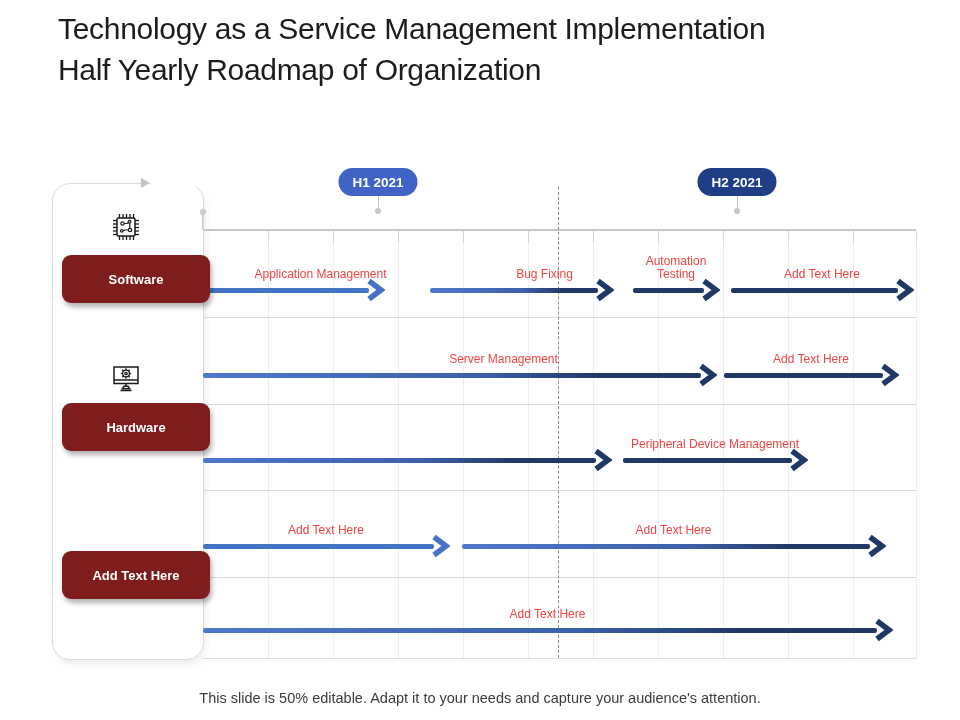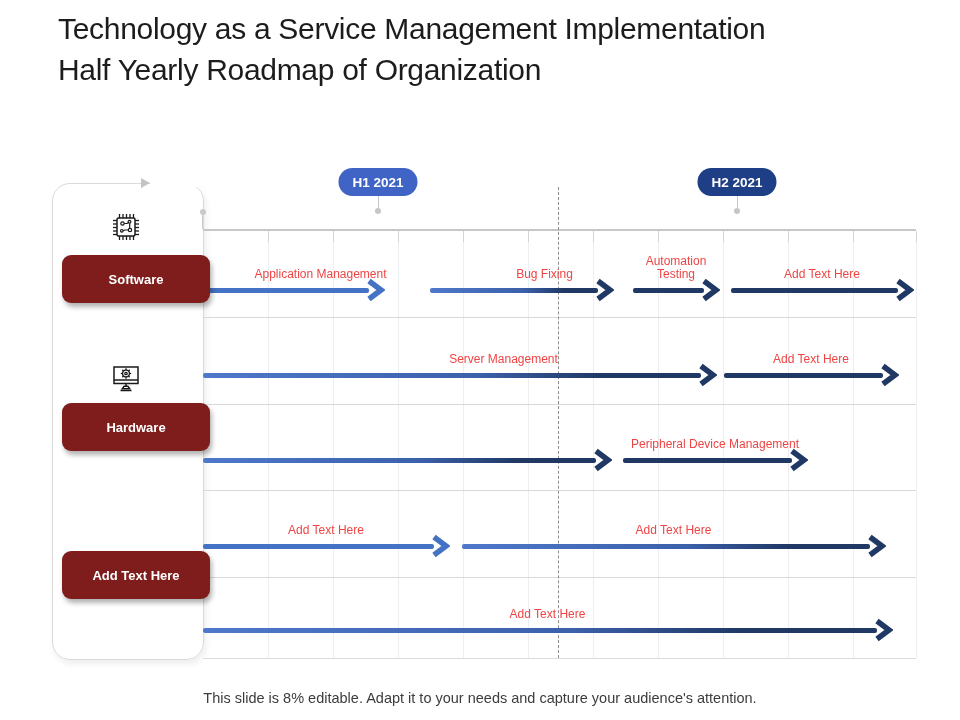--- a/index.html
+++ b/index.html
@@ -58,21 +58,21 @@
 <div class="slide" id="slide">
   <div class="title">
     <div>Technology as a Service Management Implementation</div>
     <div>Half Yearly Roadmap of Organization</div>
   </div>
 
   <div class="bracket"></div>
   <div class="bracket-cover"></div>
   <div class="bracket-arrow"></div>
 
-  <div class="footer">This slide is 8% editable. Adapt it to your needs and capture your audience's attention.</div>
+  <div class="footer">This slide is 50% editable. Adapt it to your needs and capture your audience's attention.</div>
 <div class="gridline" style="left: 268px; top: 231px; height: 427px;"></div>
     <div class="tick" style="left: 268px; top: 231px;"></div>
     <div class="gridline" style="left: 333px; top: 231px; height: 427px;"></div>
     <div class="tick" style="left: 333px; top: 231px;"></div>
     <div class="gridline" style="left: 398px; top: 231px; height: 427px;"></div>
     <div class="tick" style="left: 398px; top: 231px;"></div>
     <div class="gridline" style="left: 463px; top: 231px; height: 427px;"></div>
     <div class="tick" style="left: 463px; top: 231px;"></div>
     <div class="gridline" style="left: 528px; top: 231px; height: 427px;"></div>
     <div class="tick" style="left: 528px; top: 231px;"></div>

